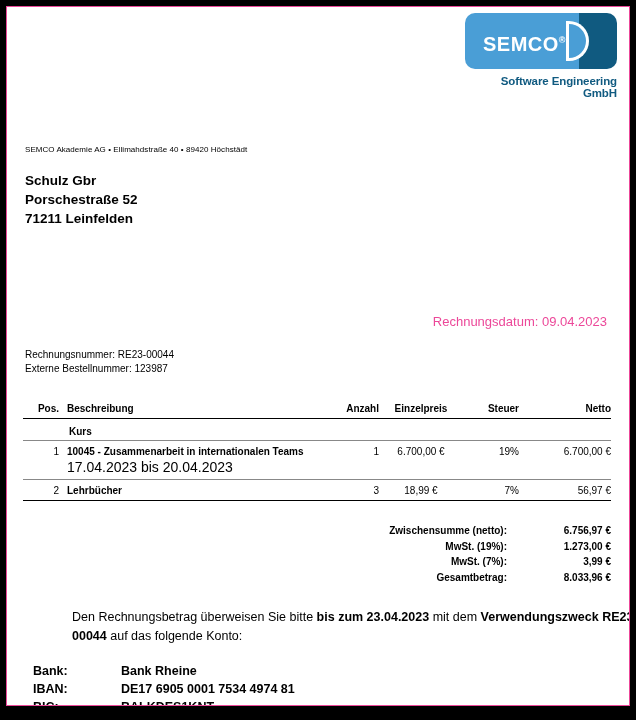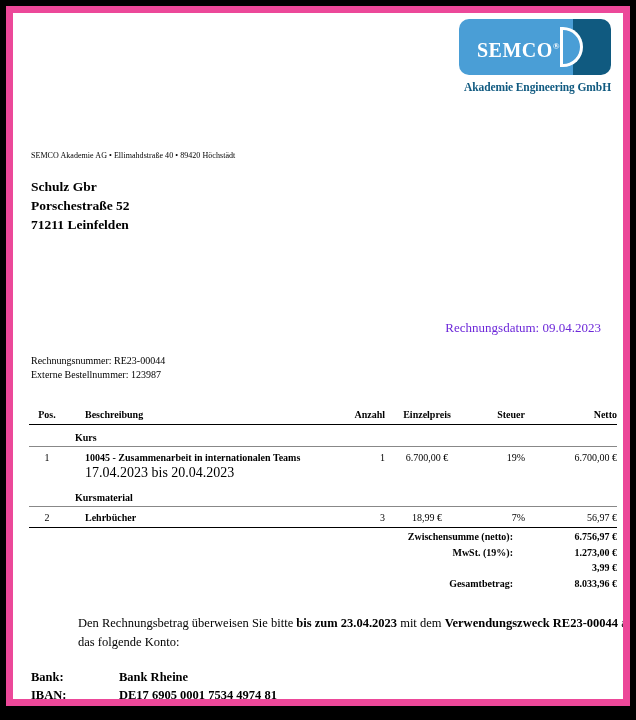--- a/index.html
+++ b/index.html
@@ -14,24 +14,23 @@
     font-family: "Liberation Sans", sans-serif;
   }
 
   .page {
     position: absolute;
     left: 6px;
     top: 6px;
     width: 624px;
     height: 700px;
     background: #ffffff;
-    border: 7px solid #ec4899;
+    border: 1px solid #ec4899;
     box-sizing: border-box;
     overflow: hidden;
-    font-family: Liberation Serif, serif;
   }
 
   
   .logo-block {
     position: absolute;
     right: 12px;
     top: 6px;
     width: 152px;
   }
   .logo-mark {
@@ -125,21 +124,21 @@
     top: 303px;
     font-size: 19px;
     font-weight: bold;
     color: #000000;
   }
   .inv-date {
     position: absolute;
     right: 22px;
     top: 307px;
     font-size: 13px;
-    color: #6d28d9;
+    color: #ec4899;
   }
   .inv-meta {
     position: absolute;
     left: 18px;
     top: 341px;
     font-size: 10px;
     line-height: 14px;
     color: #000000;
   }
 
@@ -149,21 +148,21 @@
     left: 16px;
     top: 396px;
     width: 588px;
   }
   .row {
     display: flex;
     align-items: flex-start;
     font-size: 10px;
     color: #000000;
   }
-  .c-pos    { width: 36px; text-align: center; padding-right: 20px; flex: none; }
+  .c-pos    { width: 36px; text-align: right; padding-right: 8px; flex: none; }
   .c-desc   { flex: 1 1 auto; }
   .c-qty    { width: 66px; text-align: right; flex: none; }
   .c-unit   { width: 84px; text-align: center; flex: none; }
   .c-tax    { width: 56px; text-align: right; flex: none; }
   .c-net    { width: 92px; text-align: right; flex: none; }
 
   .thead .row { font-weight: bold; padding-bottom: 4px; }
   .rule { border-bottom: 1px solid #000000; height: 0; }
   .rule-thin { border-bottom: 1px solid #888888; height: 0; }
 
@@ -222,37 +221,37 @@
   
   .bank {
     position: absolute;
     left: 18px;
     top: 655px;
     font-size: 12.5px;
     line-height: 18px;
     color: #000000;
   }
   .bank .brow { display: flex; }
-  .bank .blabel { width: 88px; font-weight: bold; flex: none; }
+  .bank .blabel { width: 88px; font-weight: bold; flex: none; margin-left: 8px; }
   .bank .bvalue { font-weight: bold; }
 </style>
 </head>
 <body>
 
 <div class="page">
 
   <div class="logo-block">
     <div class="logo-mark">
       <div class="logo-left"></div>
       <div class="logo-right"></div>
       <div class="logo-notch-fill"></div>
       <div class="logo-tab"></div>
       <div class="logo-text"><span>SEMCO</span><sup>®</sup></div>
     </div>
-    <div class="logo-tagline">Akademie Engineering GmbH</div>
+    <div class="logo-tagline">Software Engineering GmbH</div>
   </div>
 
   <div class="sender-line">SEMCO Akademie AG • Ellimahdstraße 40 • 89420 Höchstädt</div>
 
   <div class="address">
     <div>Schulz Gbr</div>
     <div>Porschestraße 52</div>
     <div>71211 Leinfelden</div>
   </div>
 
@@ -285,21 +284,20 @@
           <div class="item-sub">17.04.2023 bis 20.04.2023</div>
         </div>
         <div class="c-qty">1</div>
         <div class="c-unit">6.700,00 €</div>
         <div class="c-tax">19%</div>
         <div class="c-net">6.700,00 €</div>
       </div>
     </div>
 
     <div>
-      <div class="group-label">Kursmaterial</div>
       <div class="rule-thin"></div>
       <div class="row item-row">
         <div class="c-pos">2</div>
         <div class="c-desc">
           <div>Lehrbücher</div>
         </div>
         <div class="c-qty">3</div>
         <div class="c-unit">18,99 €</div>
         <div class="c-tax">7%</div>
         <div class="c-net">56,97 €</div>
@@ -311,20 +309,21 @@
   <div class="totals">
     <div class="trow">
       <div class="tlabel">Zwischensumme (netto):</div>
       <div class="tvalue">6.756,97 €</div>
     </div>
     <div class="trow">
       <div class="tlabel">MwSt. (19%):</div>
       <div class="tvalue">1.273,00 €</div>
     </div>
     <div class="trow">
+      <div class="tlabel">MwSt. (7%):</div>
       <div class="tvalue">3,99 €</div>
     </div>
     <div class="trow">
       <div class="tlabel">Gesamtbetrag:</div>
       <div class="tvalue">8.033,96 €</div>
     </div>
   </div>
 
   <div class="pay-note"><span>Den Rechnungsbetrag überweisen Sie bitte </span><b>bis zum 23.04.2023</b><span> mit dem </span><b>Verwendungszweck RE23-00044</b><span> auf das folgende Konto:</span></div>
 

